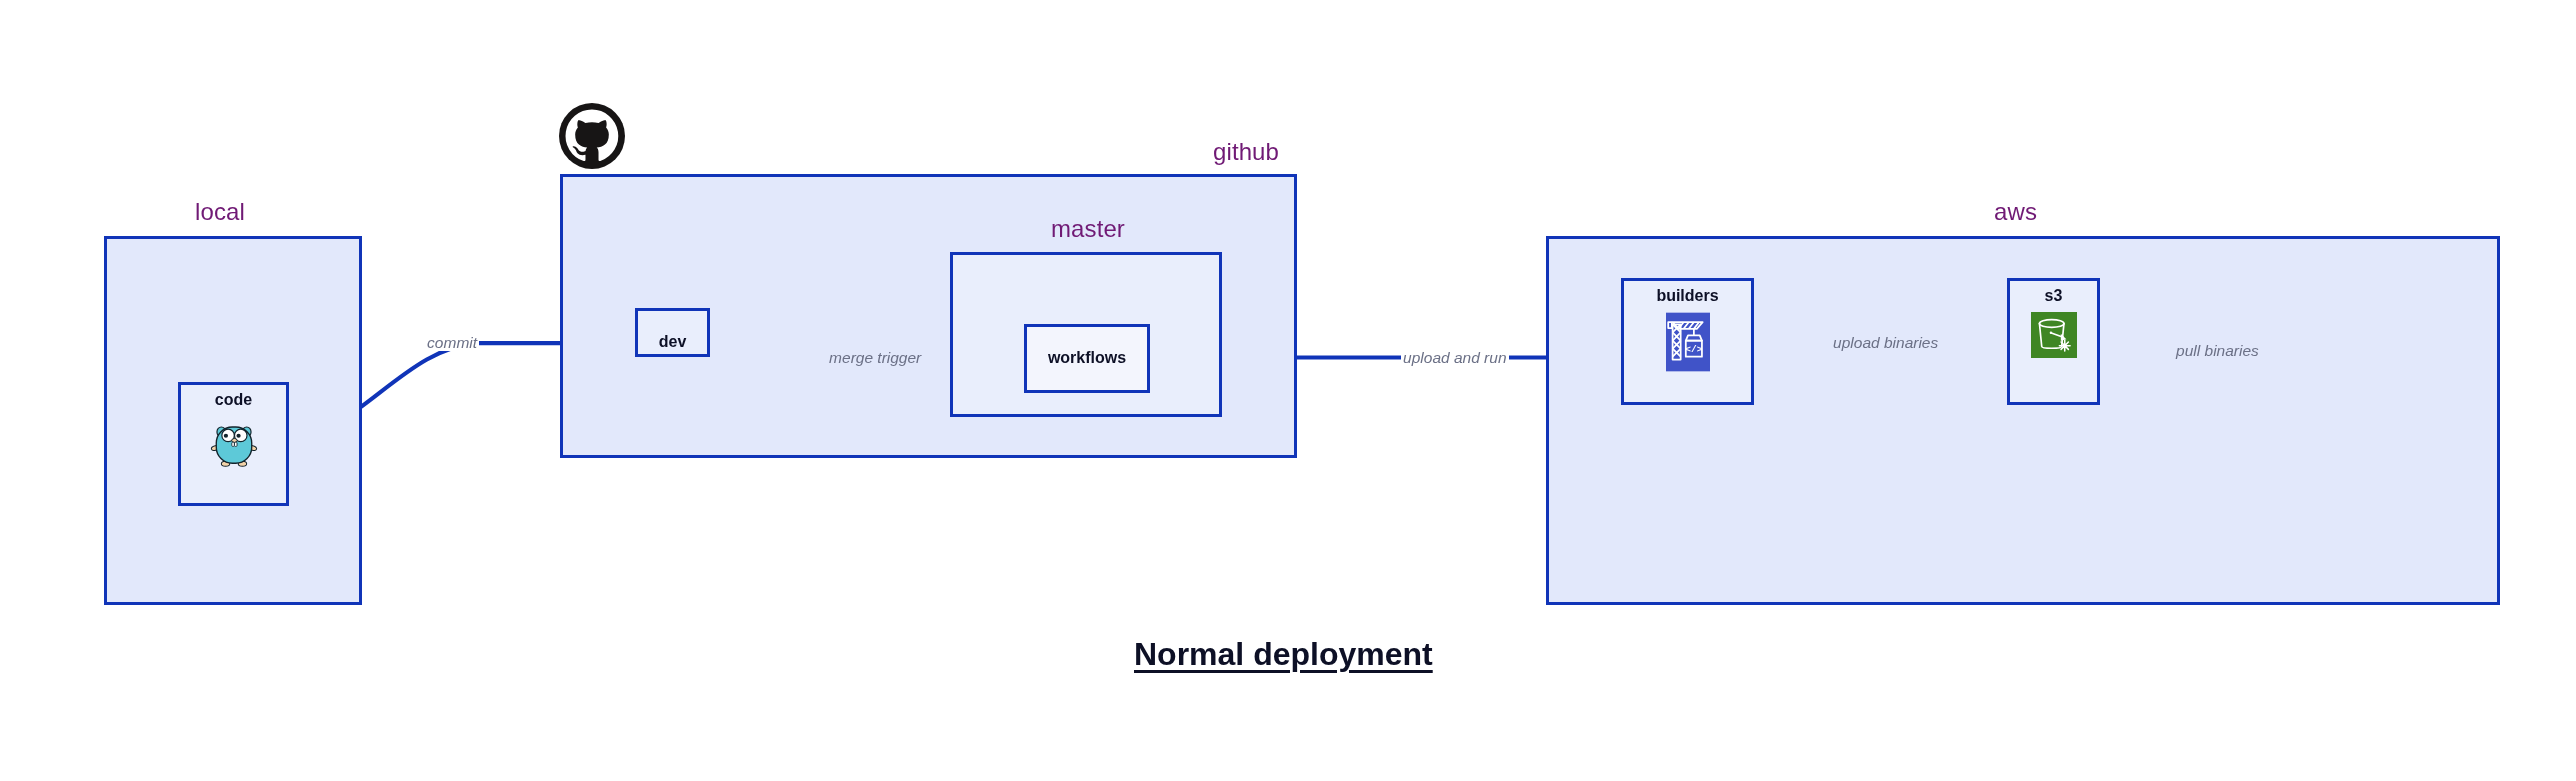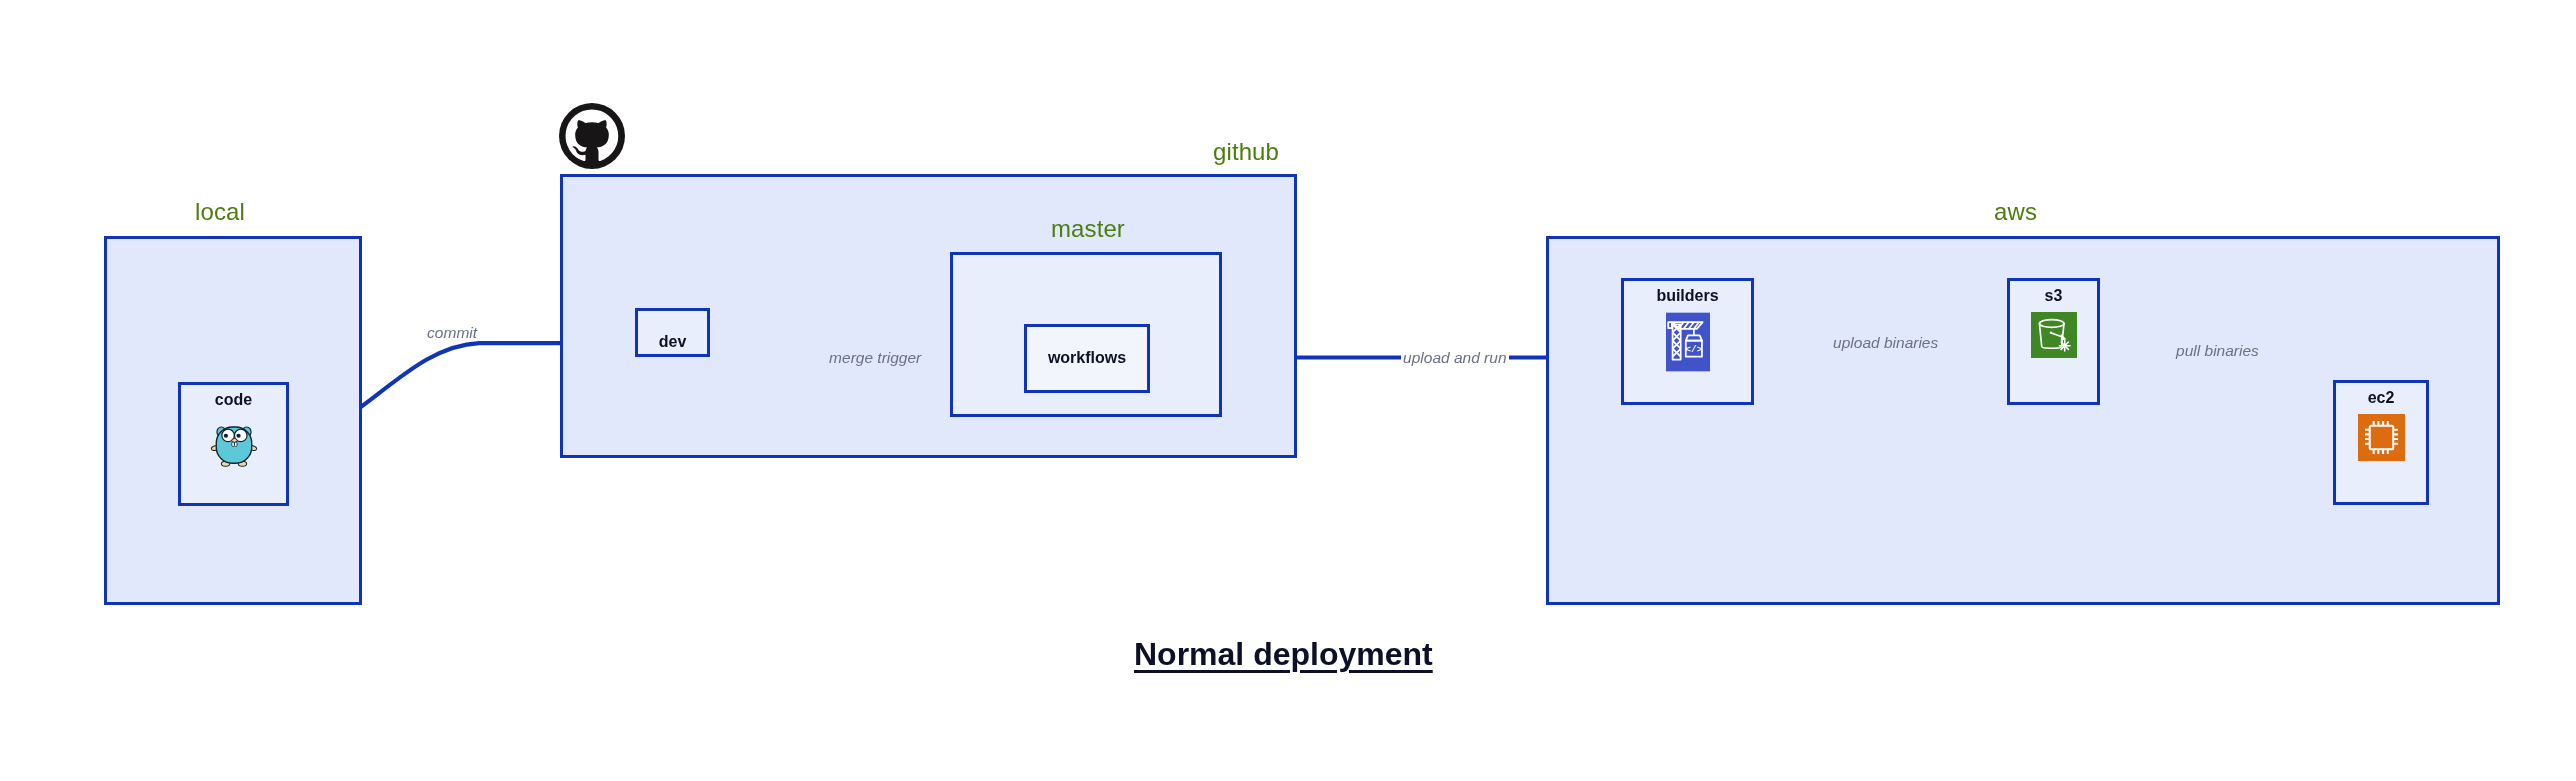--- a/index.html
+++ b/index.html
@@ -5,21 +5,21 @@
   html,body{margin:0;padding:0;background:#ffffff;}
   body{width:2604px;height:781px;position:relative;overflow:hidden;
        font-family:"Liberation Sans", sans-serif;color:#0d1026;}
   .stage{position:absolute;inset:0;}
 
   
   .group{position:absolute;background:#e2e8fb;border:3.6px solid #1034b8;box-sizing:border-box;}
   .group.inner{background:#e9eefc;border-width:3.6px;}
 
   
-  .group-title{position:absolute;font-size:24px;font-weight:400;color:#4d7c0f;
+  .group-title{position:absolute;font-size:24px;font-weight:400;color:#701a75;
                white-space:nowrap;letter-spacing:0.1px;}
 
   
   .node{position:absolute;background:#e9eefc;border:3.6px solid #1034b8;box-sizing:border-box;
         display:flex;flex-direction:column;align-items:center;}
   .node-label{font-size:16px;font-weight:bold;color:#0d1026;margin-top:7.2px;
               line-height:1;white-space:nowrap;}
   .node-icon{margin-top:8.2px;display:block;}
 
   
@@ -149,37 +149,22 @@
           <path d="M40 31 L44 35 L40 36 Z" fill="#ffffff"></path>
 
           <g stroke-width="2">
             <path d="M44 37 L44 51 M37 44 L51 44 M39.2 39.2 L48.8 48.8 M48.8 39.2 L39.2 48.8"></path>
           </g>
         </g>
       </svg>
     </span>
   </div>
 
-  <div class="node" style="left:2333px;top:380px;width:96px;height:125px;">
-    <div class="node-label">ec2</div>
-    <span class="node-icon">
-      <svg width="47" height="47" viewBox="0 0 60 60" xmlns="http://www.w3.org/2000/svg">
-        <rect x="0" y="0" width="60" height="60" fill="#dd6b10"></rect>
-        <g stroke="#ffffff" stroke-width="2.6" fill="none">
-          <rect x="15" y="15" width="30" height="30" rx="2"></rect>
-          <path d="M20 15 L20 9 M26 15 L26 9 M32 15 L32 9 M38 15 L38 9"></path>
-          <path d="M20 45 L20 51 M26 45 L26 51 M32 45 L32 51 M38 45 L38 51"></path>
-          <path d="M15 20 L9 20 M15 26 L9 26 M15 32 L9 32 M15 38 L9 38"></path>
-          <path d="M45 20 L51 20 M45 26 L51 26 M45 32 L51 32 M45 38 L51 38"></path>
-        </g>
-      </svg>
-    </span>
-  </div>
 
-  <div class="edge-label" style="left:425px;top:325px;">commit</div>
+  <div class="edge-label" style="left:425px;top:335px;">commit</div>
 
   <div class="edge-label on-blue" style="left:827px;top:350px;">merge trigger</div>
 
   <div class="edge-label" style="left:1389px;top:350px;margin-left:12px;">upload and run</div>
 
   <div class="edge-label on-blue" style="left:1831px;top:335px;">upload binaries</div>
 
   <div class="edge-label on-blue" style="left:2174px;top:343px;">pull binaries</div>
 
   <div class="page-title" style="left:1134px;top:636px;font-weight:bold;">Normal deployment</div>

